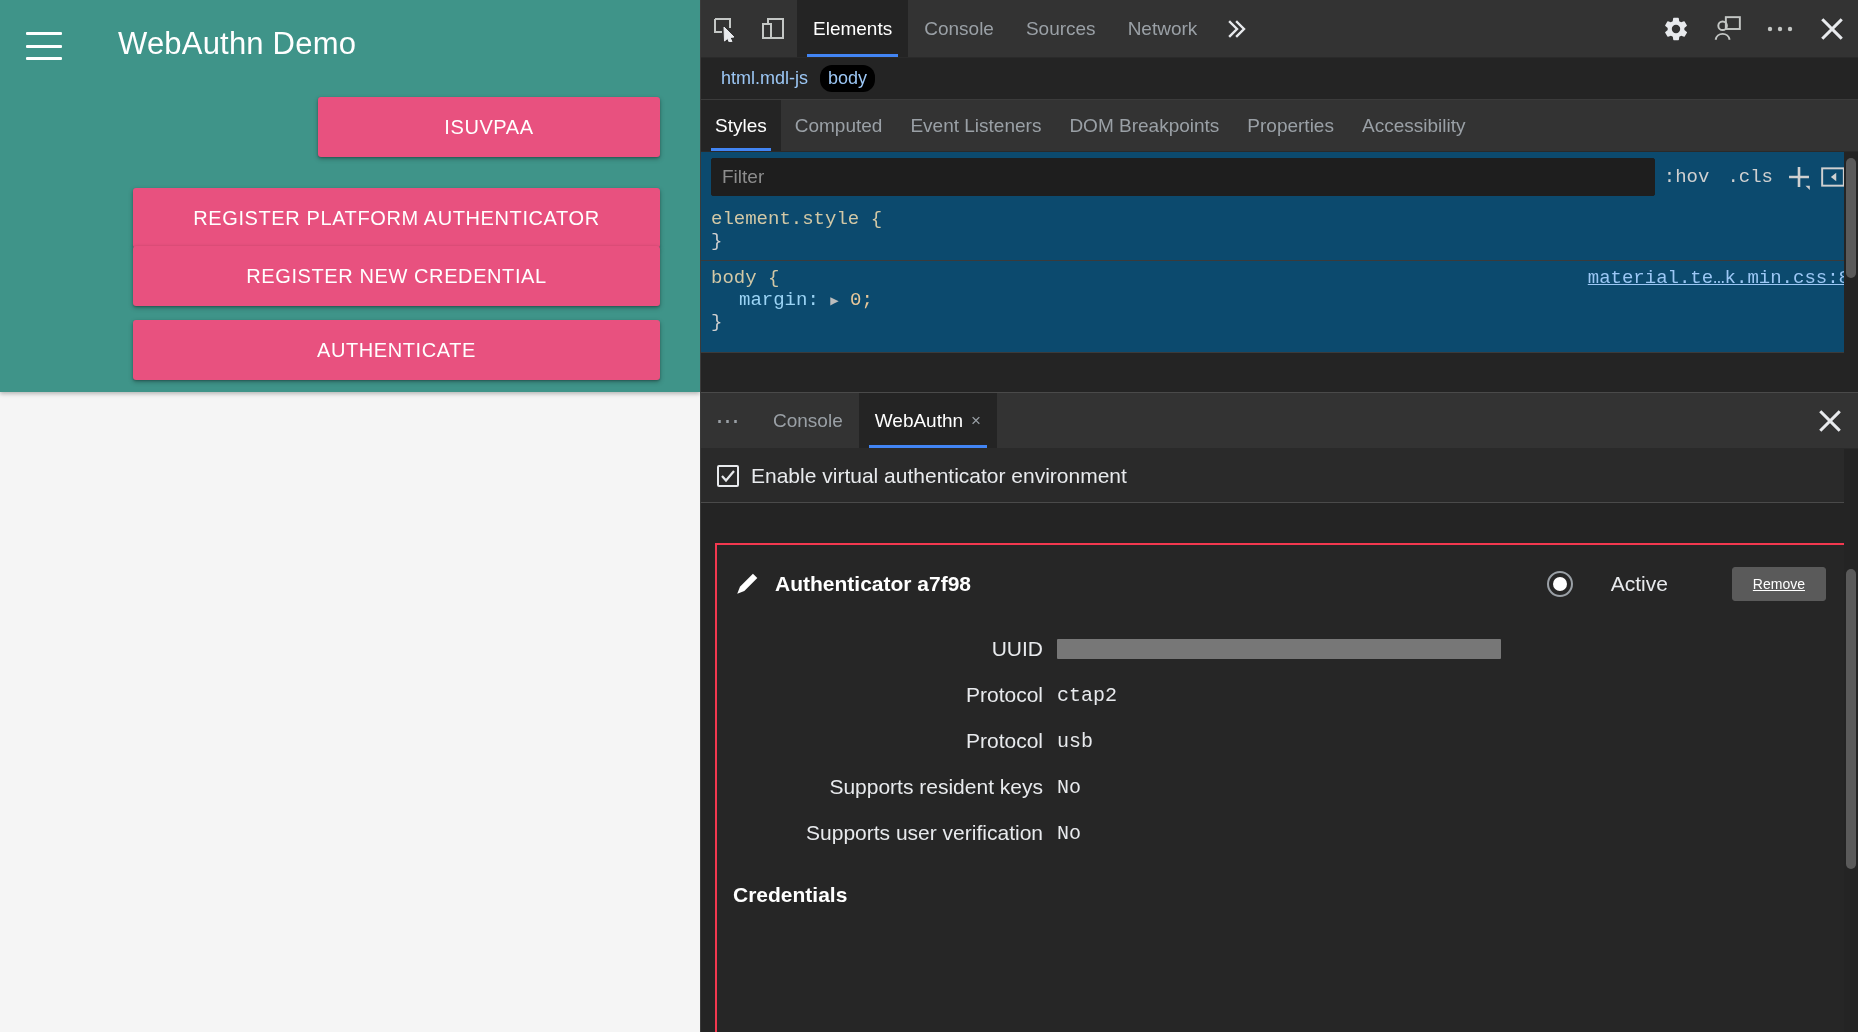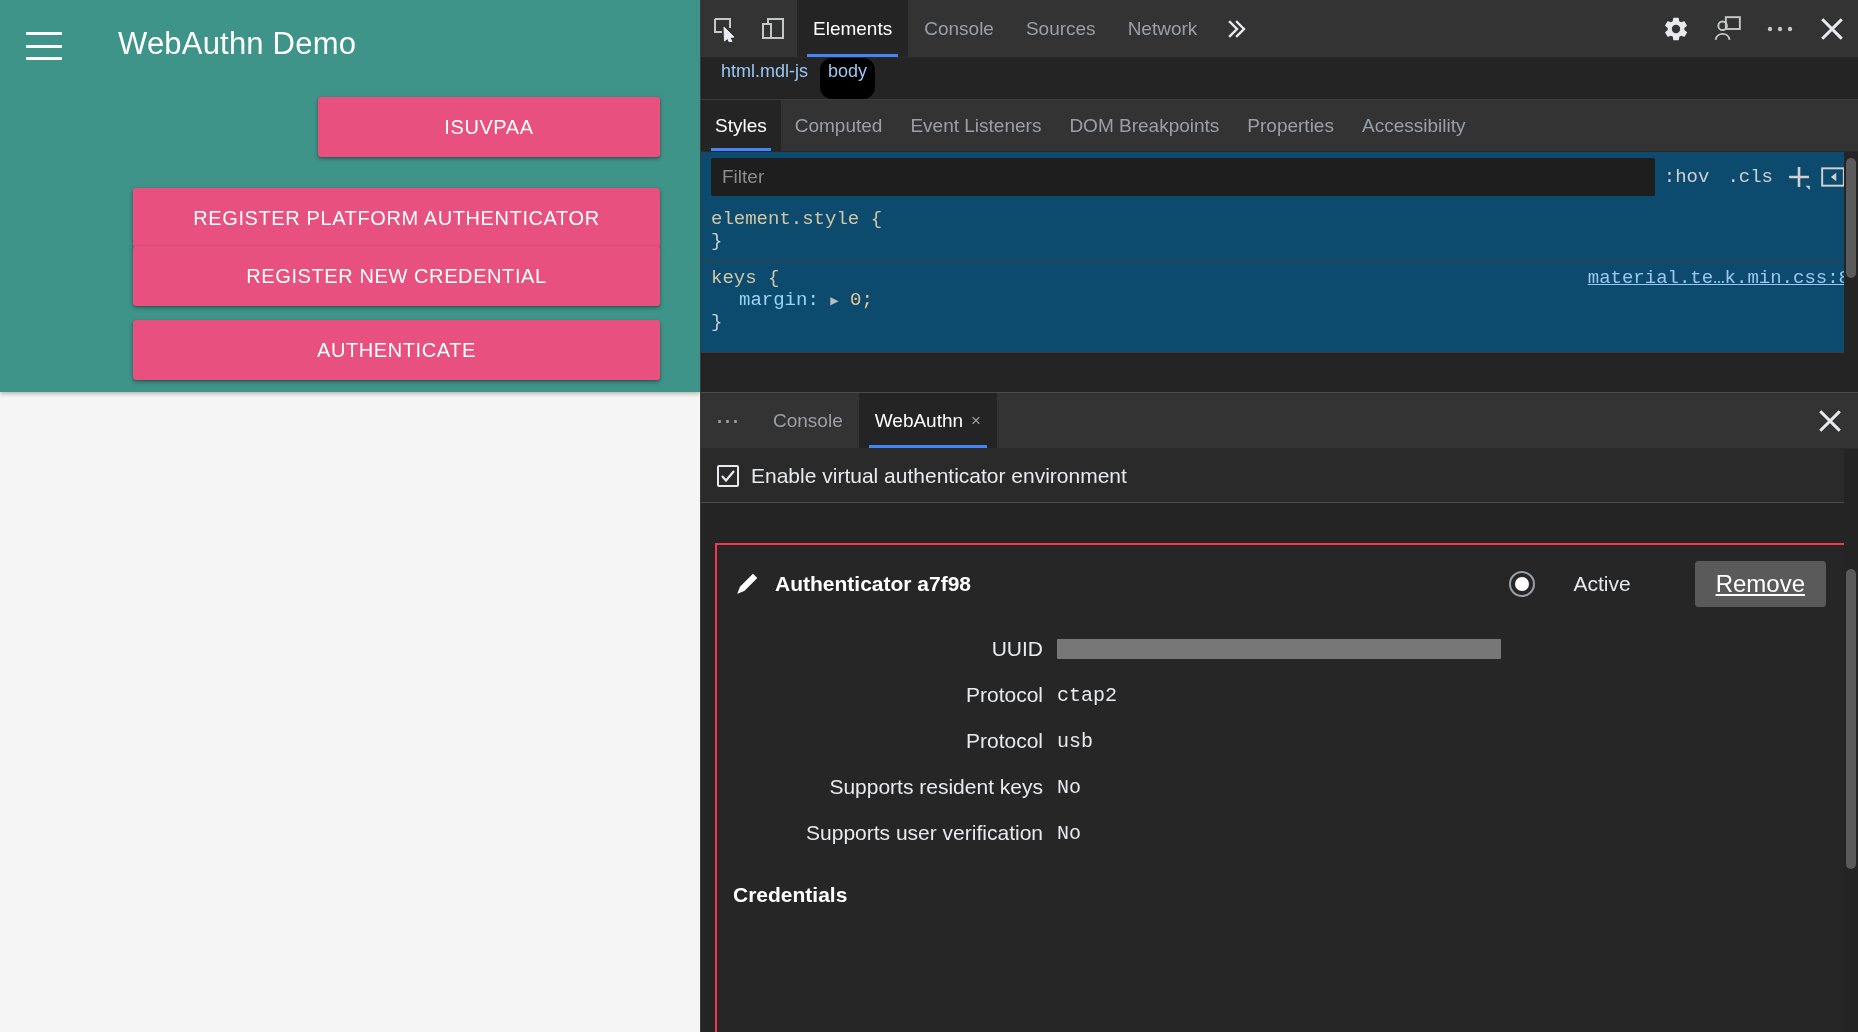--- a/index.html
+++ b/index.html
@@ -89,21 +89,21 @@
     content: ""; position: absolute; left: 10px; right: 10px; bottom: 0;
     height: 3px; background: #4285f4;
   }
   #tb-right { margin-left: auto; display: flex; align-items: stretch; }
   #tb-right .tb-iconbtn { width: 52px; }
 
   
   #dt-breadcrumb {
     height: 42px; flex: 0 0 42px;
     background: #242424;
-    display: flex; 
+    display: flex; align-items: center;
     padding-left: 12px; gap: 4px;
     border-bottom: 1px solid #3b3b3b;
     font-size: 18px;
   }
   .crumb { color: #9cc7f5; padding: 3px 8px; border-radius: 2px; white-space: nowrap; cursor: pointer; }
   .crumb.selected { background: #000000; color: #9cc7f5; border-radius: 12px; }
 
   
   #styles-pane { flex: 0 0 292px; display: flex; flex-direction: column; background: #0c4a6e; position: relative; }
   #styles-tabs {
@@ -188,21 +188,21 @@
   #auth-name { font-size: 21px; font-weight: bold; color: #fff; white-space: nowrap; }
   #auth-active { margin-left: auto; display: flex; align-items: center; gap: 10px; }
   .radio-outer {
     width: 26px; height: 26px; border-radius: 50%; border: 2px solid #9aa0a6;
     display: flex; align-items: center; justify-content: center; cursor: pointer;
   }
   .radio-inner { width: 14px; height: 14px; border-radius: 50%; background: #fff; }
   #active-label { font-size: 21px; color: #e8eaed; margin-left: 28px; }
   #remove-btn {
     margin-left: 54px; background: #5a5a5a; border: 1px solid #5a5a5a; border-radius: 3px;
-    color: #fff; font-size: 24px; padding: 8px 20px; cursor: pointer;
+    color: #fff; font-size: 14px; padding: 8px 20px; cursor: pointer;
     text-decoration: underline; font-family: "Liberation Sans", sans-serif;
   }
 
   .prop-row { display: flex; align-items: center; margin-top: 6px; height: 40px; }
   .prop-row .k {
     width: 340px; flex: 0 0 340px; text-align: right; padding-right: 14px;
     font-size: 21px; color: #e8eaed; white-space: nowrap;
   }
   .prop-row .v { font-size: 20px; color: #e8eaed; font-family: "Liberation Mono", monospace; }
   #uuid-bar { height: 20px; width: 444px; background: #777777; border-radius: 1px; }
@@ -340,21 +340,21 @@
           </svg>
         </span>
       </div>
 
       <div id="css-body">
         <div class="rule">
           <div class="sel">element.style {</div>
           <div class="brace">}</div>
         </div>
         <div class="rule">
-          <div class="sel">keys {</div>
+          <div class="sel">body {</div>
           <a class="src-link">material.te…k.min.css:8</a>
           <div class="prop-line">
             <span class="prop-name">margin:</span>
             <span class="arrow">▶</span>
             <span class="prop-val">0;</span>
           </div>
           <div class="brace">}</div>
         </div>
       </div>
       <div id="styles-empty-strip"></div>

